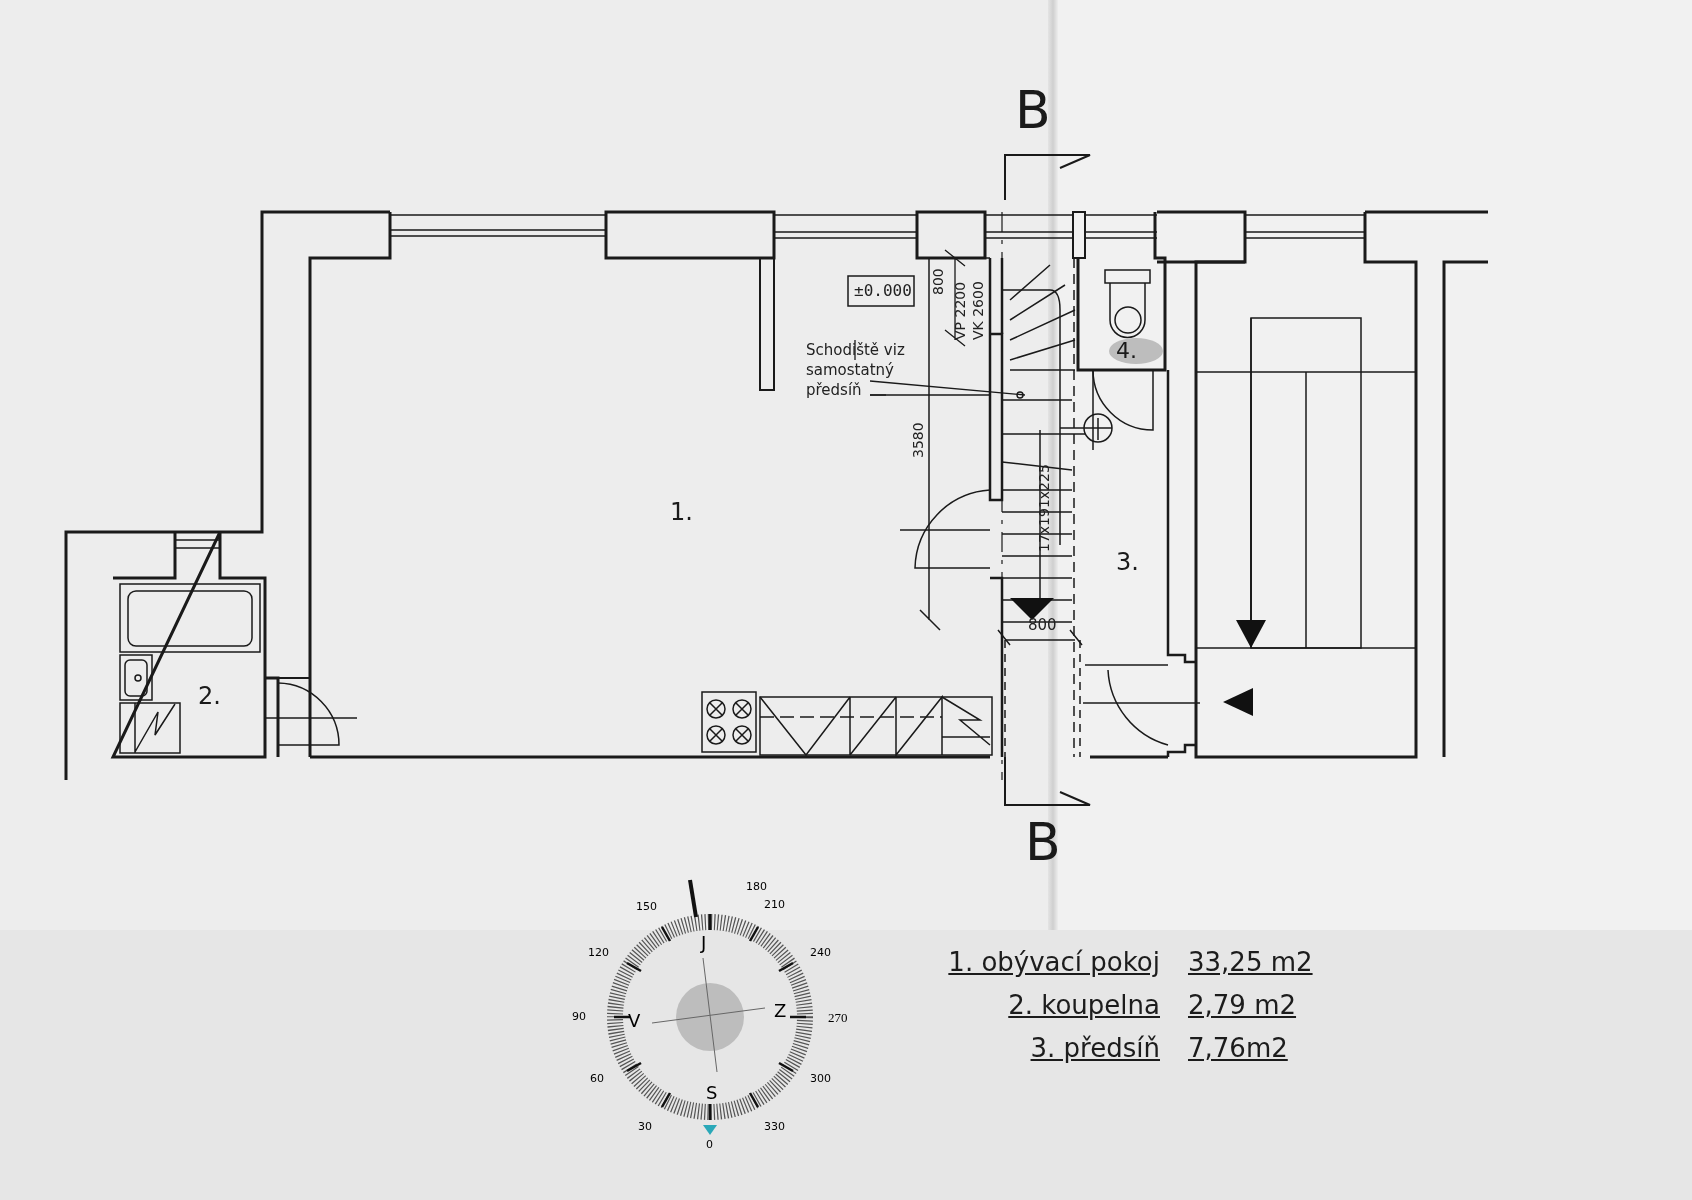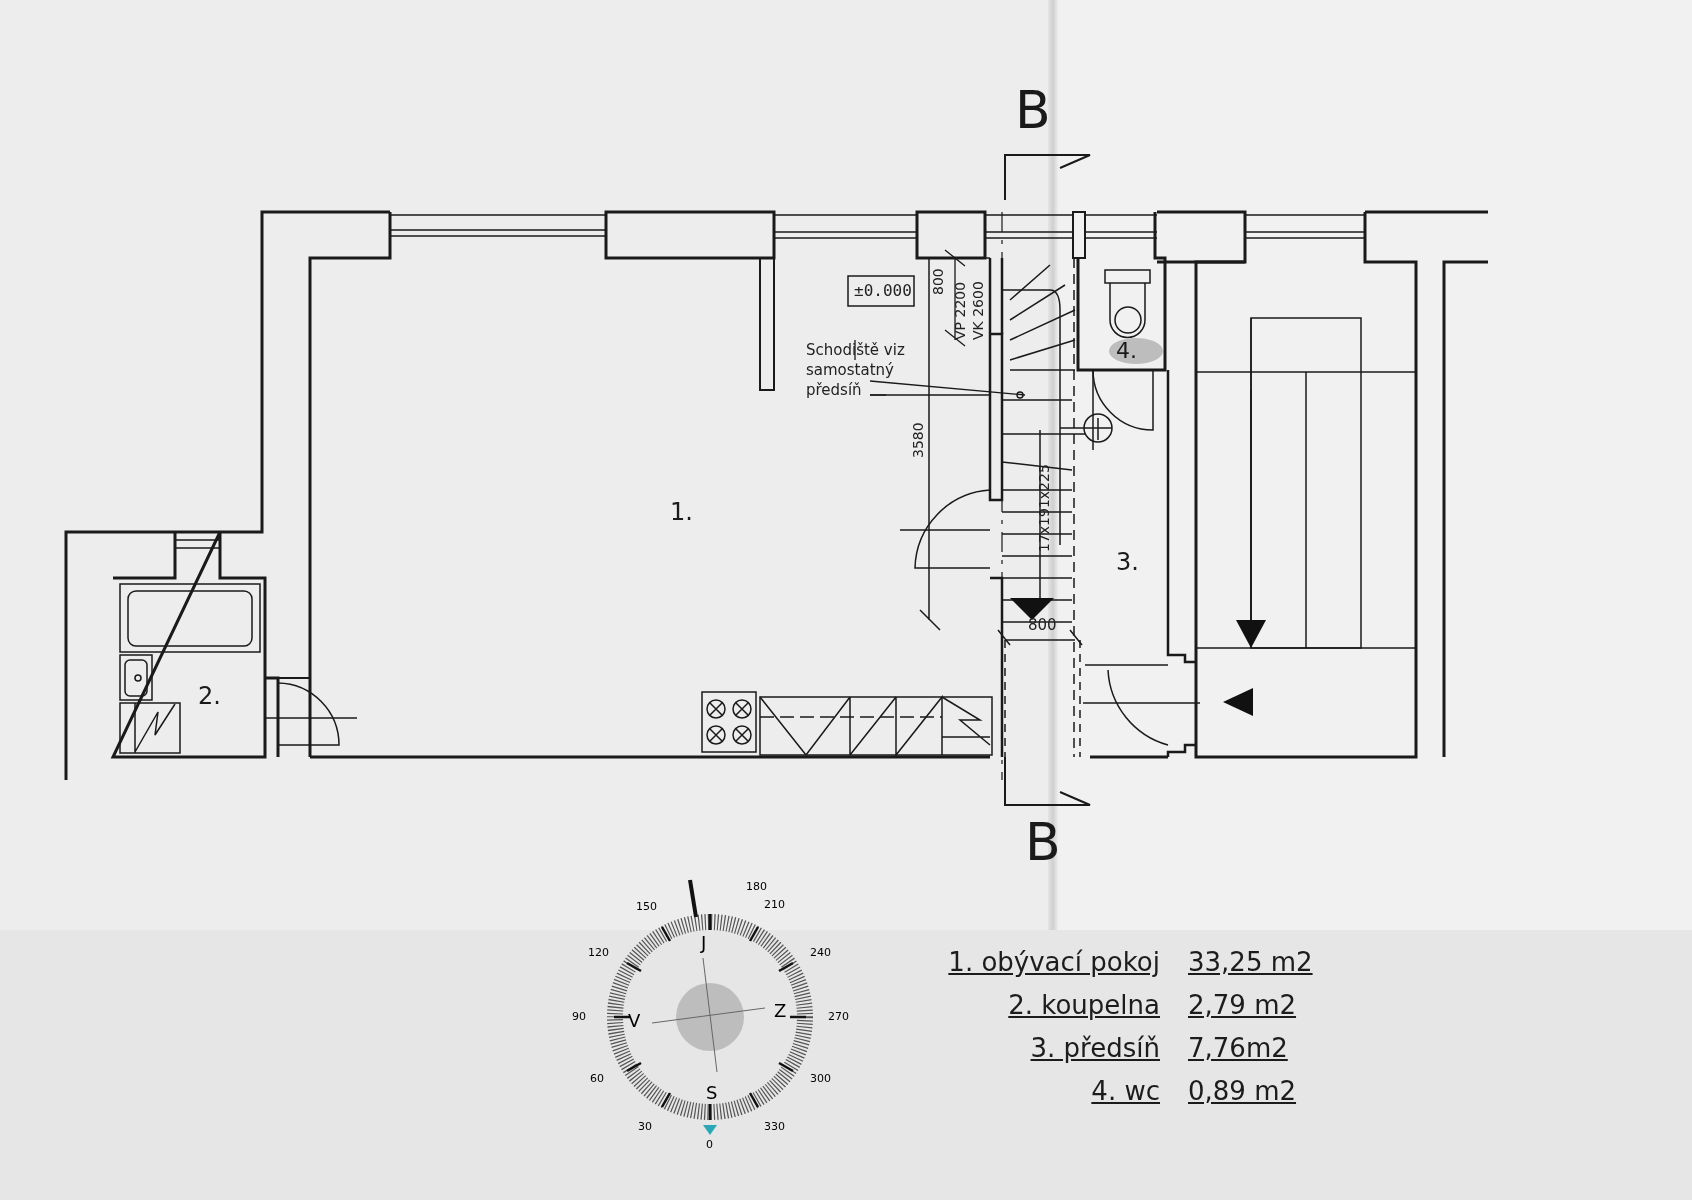--- a/index.html
+++ b/index.html
@@ -225,21 +225,21 @@
       <line x1="92" y1="163" x2="205" y2="148" stroke="#666" stroke-width="1"></line>
       <polygon points="143,265 157,265 150,275" fill="#2aa8b8"></polygon>
     </svg>
     <div class="compass-label" style="position:absolute;left:141px;top:72px;font-size:18px;">J</div>
     <div class="compass-label" style="position:absolute;left:68px;top:150px;font-size:18px;">V</div>
     <div class="compass-label" style="position:absolute;left:214px;top:140px;font-size:18px;">Z</div>
     <div class="compass-label" style="position:absolute;left:146px;top:222px;font-size:18px;">S</div>
     <div class="compass-label" style="position:absolute;left:140px;top:20px;font-size:11px;margin-left:46px;">180</div>
     <div class="compass-label" style="position:absolute;left:204px;top:38px;font-size:11px;">210</div>
     <div class="compass-label" style="position:absolute;left:250px;top:86px;font-size:11px;">240</div>
-    <div class="compass-label" style="position:absolute;left:268px;top:150px;font-size:11px;">270</div>
+    <div class="compass-label" style="position:absolute;left:268px;top:150px;font-size:13px;font-family:Liberation Serif, serif;">270</div>
     <div class="compass-label" style="position:absolute;left:250px;top:212px;font-size:11px;">300</div>
     <div class="compass-label" style="position:absolute;left:204px;top:260px;font-size:11px;">330</div>
     <div class="compass-label" style="position:absolute;left:146px;top:278px;font-size:11px;">0</div>
     <div class="compass-label" style="position:absolute;left:78px;top:260px;font-size:11px;">30</div>
     <div class="compass-label" style="position:absolute;left:30px;top:212px;font-size:11px;">60</div>
     <div class="compass-label" style="position:absolute;left:12px;top:150px;font-size:11px;">90</div>
     <div class="compass-label" style="position:absolute;left:28px;top:86px;font-size:11px;text-align:right;">120</div>
     <div class="compass-label" style="position:absolute;left:76px;top:40px;font-size:11px;">150</div>
   </div>
 
@@ -249,18 +249,14 @@
       <div class="legend-area">33,25 m2</div>
     </div>
     <div class="legend-row">
       <div class="legend-name">2. koupelna</div>
       <div class="legend-area">2,79 m2</div>
     </div>
     <div class="legend-row">
       <div class="legend-name">3. předsíň</div>
       <div class="legend-area">7,76m2</div>
     </div>
-    <div class="legend-row">
-      <div class="legend-name">4. wc</div>
-      <div class="legend-area">0,89 m2</div>
-    </div>
   </div>
 </div>
 
 </body></html>

